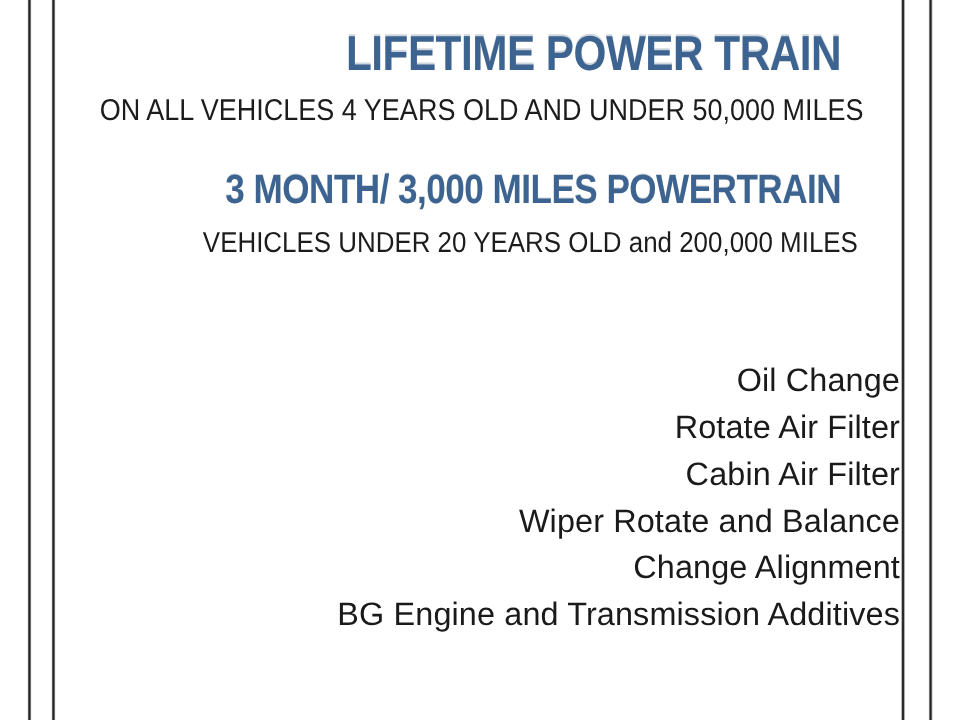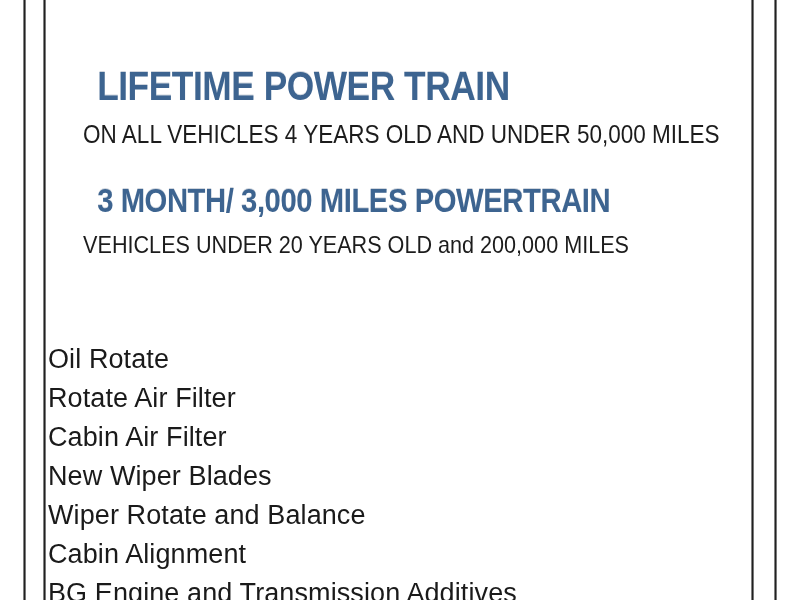--- a/index.html
+++ b/index.html
@@ -32,22 +32,21 @@
   .rule-r1 { left: 751px; }
   .rule-r2 { left: 774px; }
 
   
   #content {
     position: absolute;
     left: 48px;
     top: 0;
     width: 702px;
     height: 504px;
-    text-align: left;
-    margin-top: 42px;
+    text-align: right;
   }
 
   .headline {
     color: #3d6490;
     font-family: "Liberation Sans Narrow", "Liberation Sans", sans-serif;
     font-weight: 700;
     letter-spacing: -0.5px;
     line-height: 1;
     text-shadow: 0 1px 0 rgba(255,255,255,0.85), 0 -1px 0 rgba(40,70,105,0.22);
     white-space: nowrap;
@@ -130,23 +129,22 @@
     <div id="h1" class="headline">LIFETIME POWER TRAIN</div>
 
     <div id="s1" class="subline">ON ALL VEHICLES 4 YEARS OLD AND UNDER 50,000 MILES</div>
 
     <div id="h2" class="headline">3 MONTH/ 3,000 MILES POWERTRAIN</div>
 
     <div id="s2" class="subline">VEHICLES UNDER 20 YEARS OLD and 200,000 MILES</div>
 
     <div id="services">
 
-      <div class="service-item">Oil Rotate</div>
+      <div class="service-item">Oil Change</div>
       <div class="service-item">Rotate Air Filter</div>
       <div class="service-item">Cabin Air Filter</div>
-      <div class="service-item">New Wiper Blades</div>
       <div class="service-item">Wiper Rotate and Balance</div>
-      <div class="service-item">Cabin Alignment</div>
+      <div class="service-item">Change Alignment</div>
       <div class="service-item">BG Engine and Transmission Additives</div>
     </div>
 
   </div>
 </div>
 
 </body></html>

